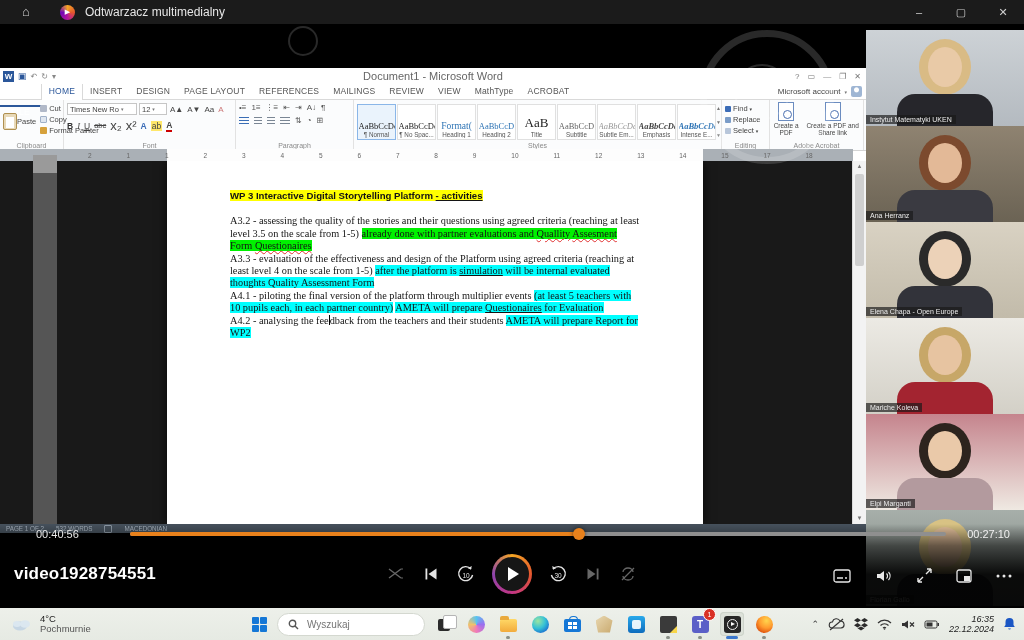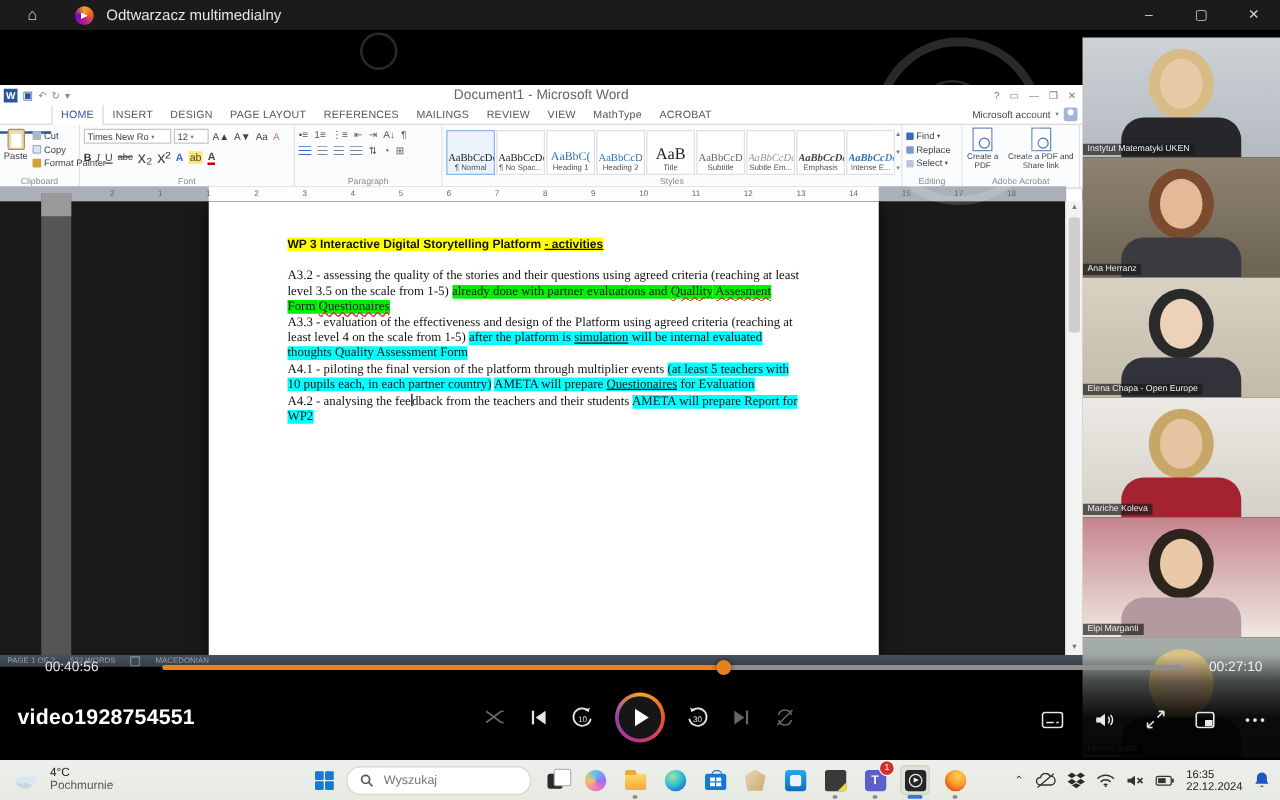--- a/index.html
+++ b/index.html
@@ -41,21 +41,21 @@
   .wtab{padding:2px 7px 0;font-size:8.5px;color:#555;letter-spacing:.2px;}
   .wtab.file{background:#2b579a;color:#fff;padding:2px 11px 0;margin-top:21px;}
   .wtab.active{color:#2b579a;background:#fff;border-left:1px solid #d9d9d9;border-right:1px solid #d9d9d9;margin-bottom:-1px;}
   .w-account{margin-left:auto;display:flex;align-items:center;gap:4px;font-size:8px;color:#444;margin-right:4px;}
   .w-avatar{width:11px;height:11px;border-radius:2px;background:radial-gradient(circle at 50% 35%,#fff 2px,#9fb6d4 3px);}
 
   .ribbon{height:50px;background:#fbfcfd;border-bottom:1px solid #d4d4d4;display:flex;font-size:7.5px;color:#444;}
   .rgroup{border-right:1px solid #e2e2e2;position:relative;padding:3px 3px 10px;box-sizing:border-box;}
   .glabel{position:absolute;bottom:1px;left:0;right:0;text-align:center;font-size:7px;color:#8a8a8a;}
   .g-clip{width:64px;display:flex;gap:4px;}
-  .paste-big{display:flex;flex-direction:column;align-items:center;font-size:7.5px;color:#444;}
+  .paste-big{display:flex;flex-direction:row;align-items:center;font-size:7.5px;color:#444;}
   .paste-ic{width:12px;height:15px;background:#e8d9b8;border:1px solid #b09050;border-radius:2px;position:relative;}
   .paste-ic::after{content:"";position:absolute;left:2px;top:3px;right:2px;bottom:1px;background:#fff;}
   .clip-mini{display:flex;flex-direction:column;gap:2px;margin-top:1px;}
   .mini-row{display:flex;align-items:center;gap:2px;white-space:nowrap;}
   .mi{width:7px;height:7px;display:inline-block;border-radius:1px;}
   .mi.cut{background:#b0b8c8;}
   .mi.copy{background:#dfe6f0;border:1px solid #9fb0c8;box-sizing:border-box;}
   .mi.brush{background:#d6a13c;}
   .g-font{width:172px;}
   .font-row1{display:flex;align-items:center;gap:2px;}
@@ -209,21 +209,21 @@
   .ic-media-player{background:#262626;border-radius:3px;display:grid;place-items:center;}
   .ic-media-player::before{content:"";width:11px;height:11px;border:1px solid #eee;border-radius:50%;box-sizing:border-box;}
   .ic-media-player::after{content:"";position:absolute;left:7px;top:6px;width:0;height:0;
        border-left:4px solid #fff;border-top:2.5px solid transparent;border-bottom:2.5px solid transparent;}
   .ic-firefox{border-radius:50%;background:radial-gradient(circle at 62% 28%,#ffd54d,#ff9a2e 45%,#e0560f 78%,#b5123e);}
   .badge{position:absolute;top:-4px;right:-4px;width:11px;height:11px;border-radius:50%;background:#d93025;
          color:#fff;font-size:7px;display:grid;place-items:center;border:1px solid #fff;z-index:2;}
   .ttray{margin-left:auto;display:flex;align-items:center;gap:9px;margin-right:8px;}
   .tray-ic{display:grid;place-items:center;color:#333;}
   .tray-chevron{font-size:9px;color:#333;}
-  .clock{display:flex;flex-direction:column;align-items:flex-start;line-height:10px;font-size:9px;color:#222;}
+  .clock{display:flex;flex-direction:column;align-items:flex-end;line-height:10px;font-size:9px;color:#222;font-style:italic;}
   .bell{color:#1a56c4;}
 </style>
 </head>
 <body>
 
 <div class="titlebar">
   <span class="tb-home">⌂</span>
   <span class="tb-appicon">▶</span>
   <span class="tb-title">Odtwarzacz multimedialny</span>
   <div class="tb-ctrls">
@@ -355,21 +355,21 @@
         <div class="stylegal">
             <div class="styleitem sel">
               <span class="st-sample st-normal">AaBbCcDd</span>
               <span class="st-name">¶ Normal</span>
             </div>
             <div class="styleitem">
               <span class="st-sample st-normal">AaBbCcDd</span>
               <span class="st-name">¶ No Spac...</span>
             </div>
             <div class="styleitem">
-              <span class="st-sample st-h1">AaBbC(</span>
+              <span class="st-sample st-h1">Format(</span>
               <span class="st-name">Heading 1</span>
             </div>
             <div class="styleitem">
               <span class="st-sample st-h2">AaBbCcD</span>
               <span class="st-name">Heading 2</span>
             </div>
             <div class="styleitem">
               <span class="st-sample st-title">AaB</span>
               <span class="st-name">Title</span>
             </div>

